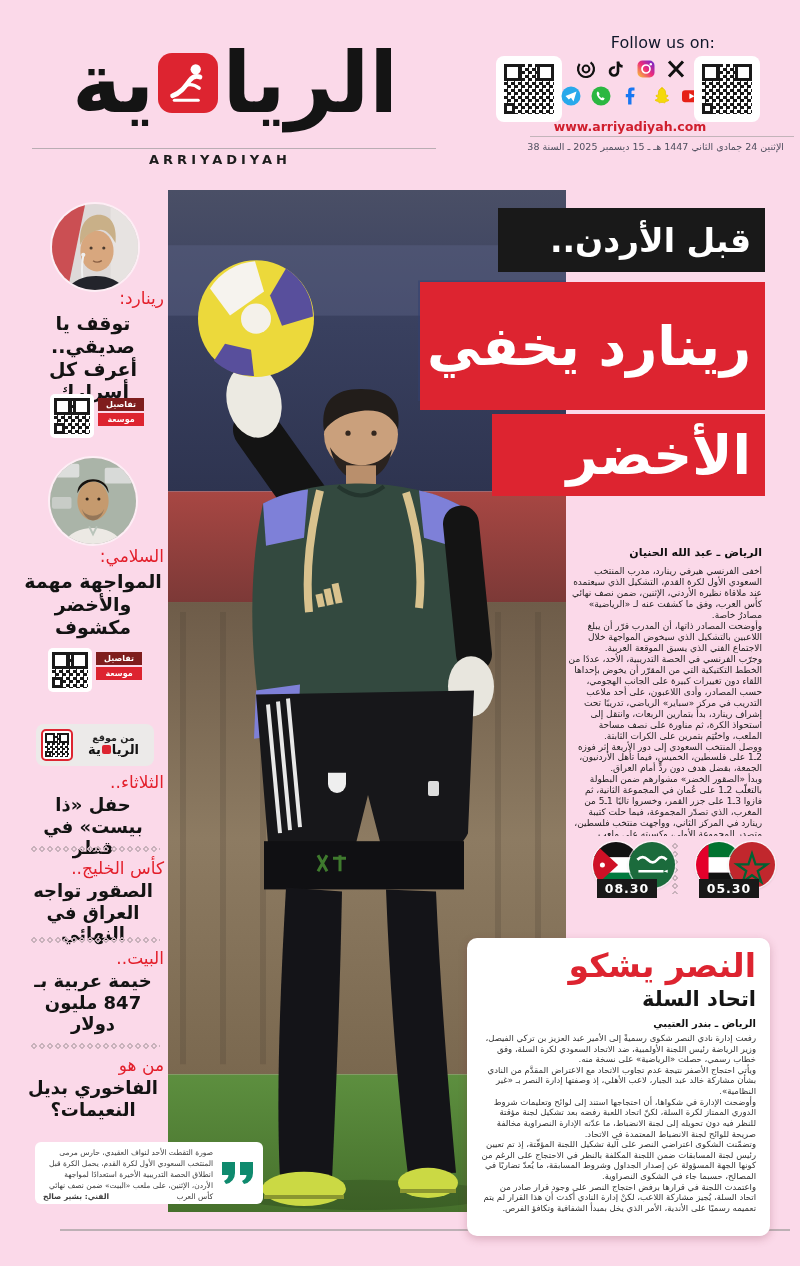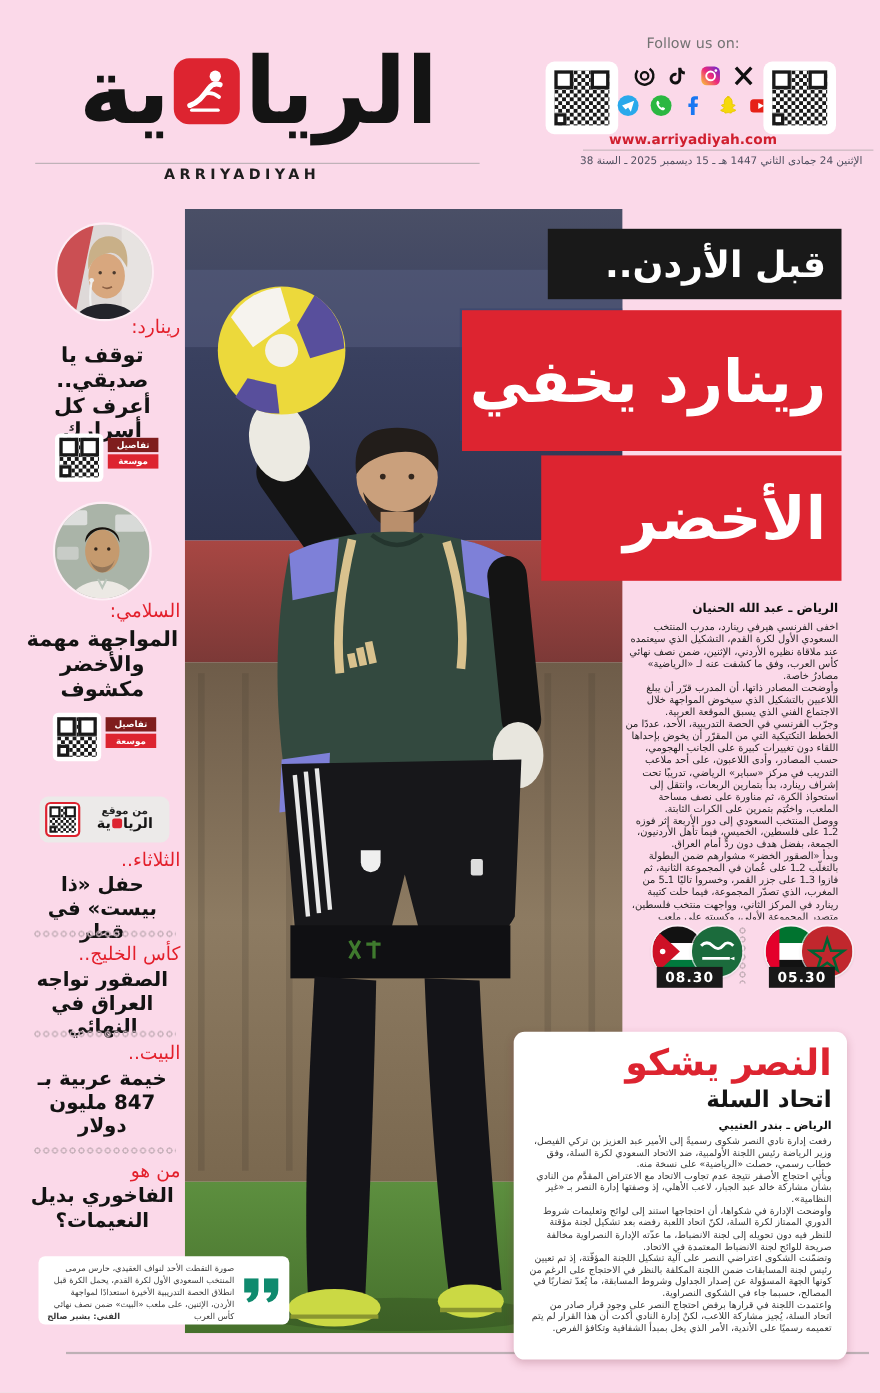--- a/index.html
+++ b/index.html
@@ -6,21 +6,21 @@
   body{background:#e8e0e4}
   .page{position:relative;width:800px;height:1266px;background:#fbd9e9;font-family:"DejaVu Sans",sans-serif;overflow:hidden}
   .abs{position:absolute}
 
   
   .logo-wrap{left:30px;top:22px;width:410px;height:122px;display:flex;align-items:center;justify-content:center;direction:rtl}
   .logo-part{font-size:84px;font-weight:900;color:#141414;line-height:1}
   .runner-box{display:inline-flex;width:60px;height:60px;background:#dd2430;border-radius:14px;margin:0 4px;align-items:center;justify-content:center}
   .logo-underline{left:32px;top:148px;width:404px;height:1px;background:#b9adb3}
   .logo-latin{left:140px;top:152px;width:160px;text-align:center;font-size:13px;font-weight:700;letter-spacing:4px;color:#1d1d1d}
-  .follow-label{left:545px;top:33px;width:170px;text-align:center;font-size:13px;color:#737373}
+  .follow-label{left:545px;top:33px;width:170px;text-align:right;font-size:16px;color:#0f172a}
   .qr{background:#fff;display:flex;align-items:center;justify-content:center}
   .qr-inner{position:relative;background:repeating-conic-gradient(#191919 0% 25%,#fff 0% 50%) 0 0/7px 7px}
   .qr-inner::before,.qr-inner::after,.qr-inner b{content:"";position:absolute;width:11px;height:11px;border:3px solid #191919;background:#fff}
   .qr-inner::before{left:0;top:0}
   .qr-inner::after{right:0;top:0}
   .qr-inner b{left:0;bottom:0;display:block}
   .qr-a{left:496px;top:56px;width:66px;height:66px;border-radius:8px}
   .qr-b{left:694px;top:56px;width:66px;height:66px;border-radius:8px}
   .qr-a .qr-inner,.qr-b .qr-inner{width:50px;height:50px}
   .social{left:556px;top:58px;width:150px;display:flex;flex-direction:column;gap:5px;align-items:center}
@@ -71,21 +71,21 @@
   
   .photo{left:168px;top:190px;width:398px;height:1022px;z-index:1}
   .photo svg{display:block}
 
   
   .kbox{left:498px;top:208px;width:267px;height:64px;background:#191919;z-index:3;display:flex;align-items:center;justify-content:flex-end;padding:0 14px}
   .kbox span{color:#fff;font-weight:900;font-size:33px;direction:rtl;white-space:nowrap}
   .hbox{background:#dd2430;z-index:3;display:flex;align-items:center;justify-content:flex-end;padding:0 14px}
   .hbox span{color:#fff;font-weight:900;font-size:54px;direction:rtl;white-space:nowrap}
   .hbox1{left:420px;top:282px;width:345px;height:128px}
-  .hbox2{left:492px;top:414px;width:273px;height:114px}
+  .hbox2{left:492px;top:414px;width:273px;height:82px}
 
   
   .lead-byline{left:568px;top:546px;width:194px;text-align:right;font-size:11px;font-weight:800;color:#101010;direction:rtl}
   .lead-body{left:568px;top:566px;width:194px;height:270px;overflow:hidden;direction:rtl;text-align:right;font-size:9px;line-height:1.22;color:#222}
   .lead-body p{margin:0}
 
   
   .flag{width:46px;height:46px;border-radius:50%;z-index:2;box-shadow:0 0 0 1.5px rgba(255,255,255,.65),0 1px 3px rgba(0,0,0,.25)}
   .fj{left:593px;top:842px}.fs{left:629px;top:842px}
   .fu{left:696px;top:842px}.fm{left:729px;top:842px}

